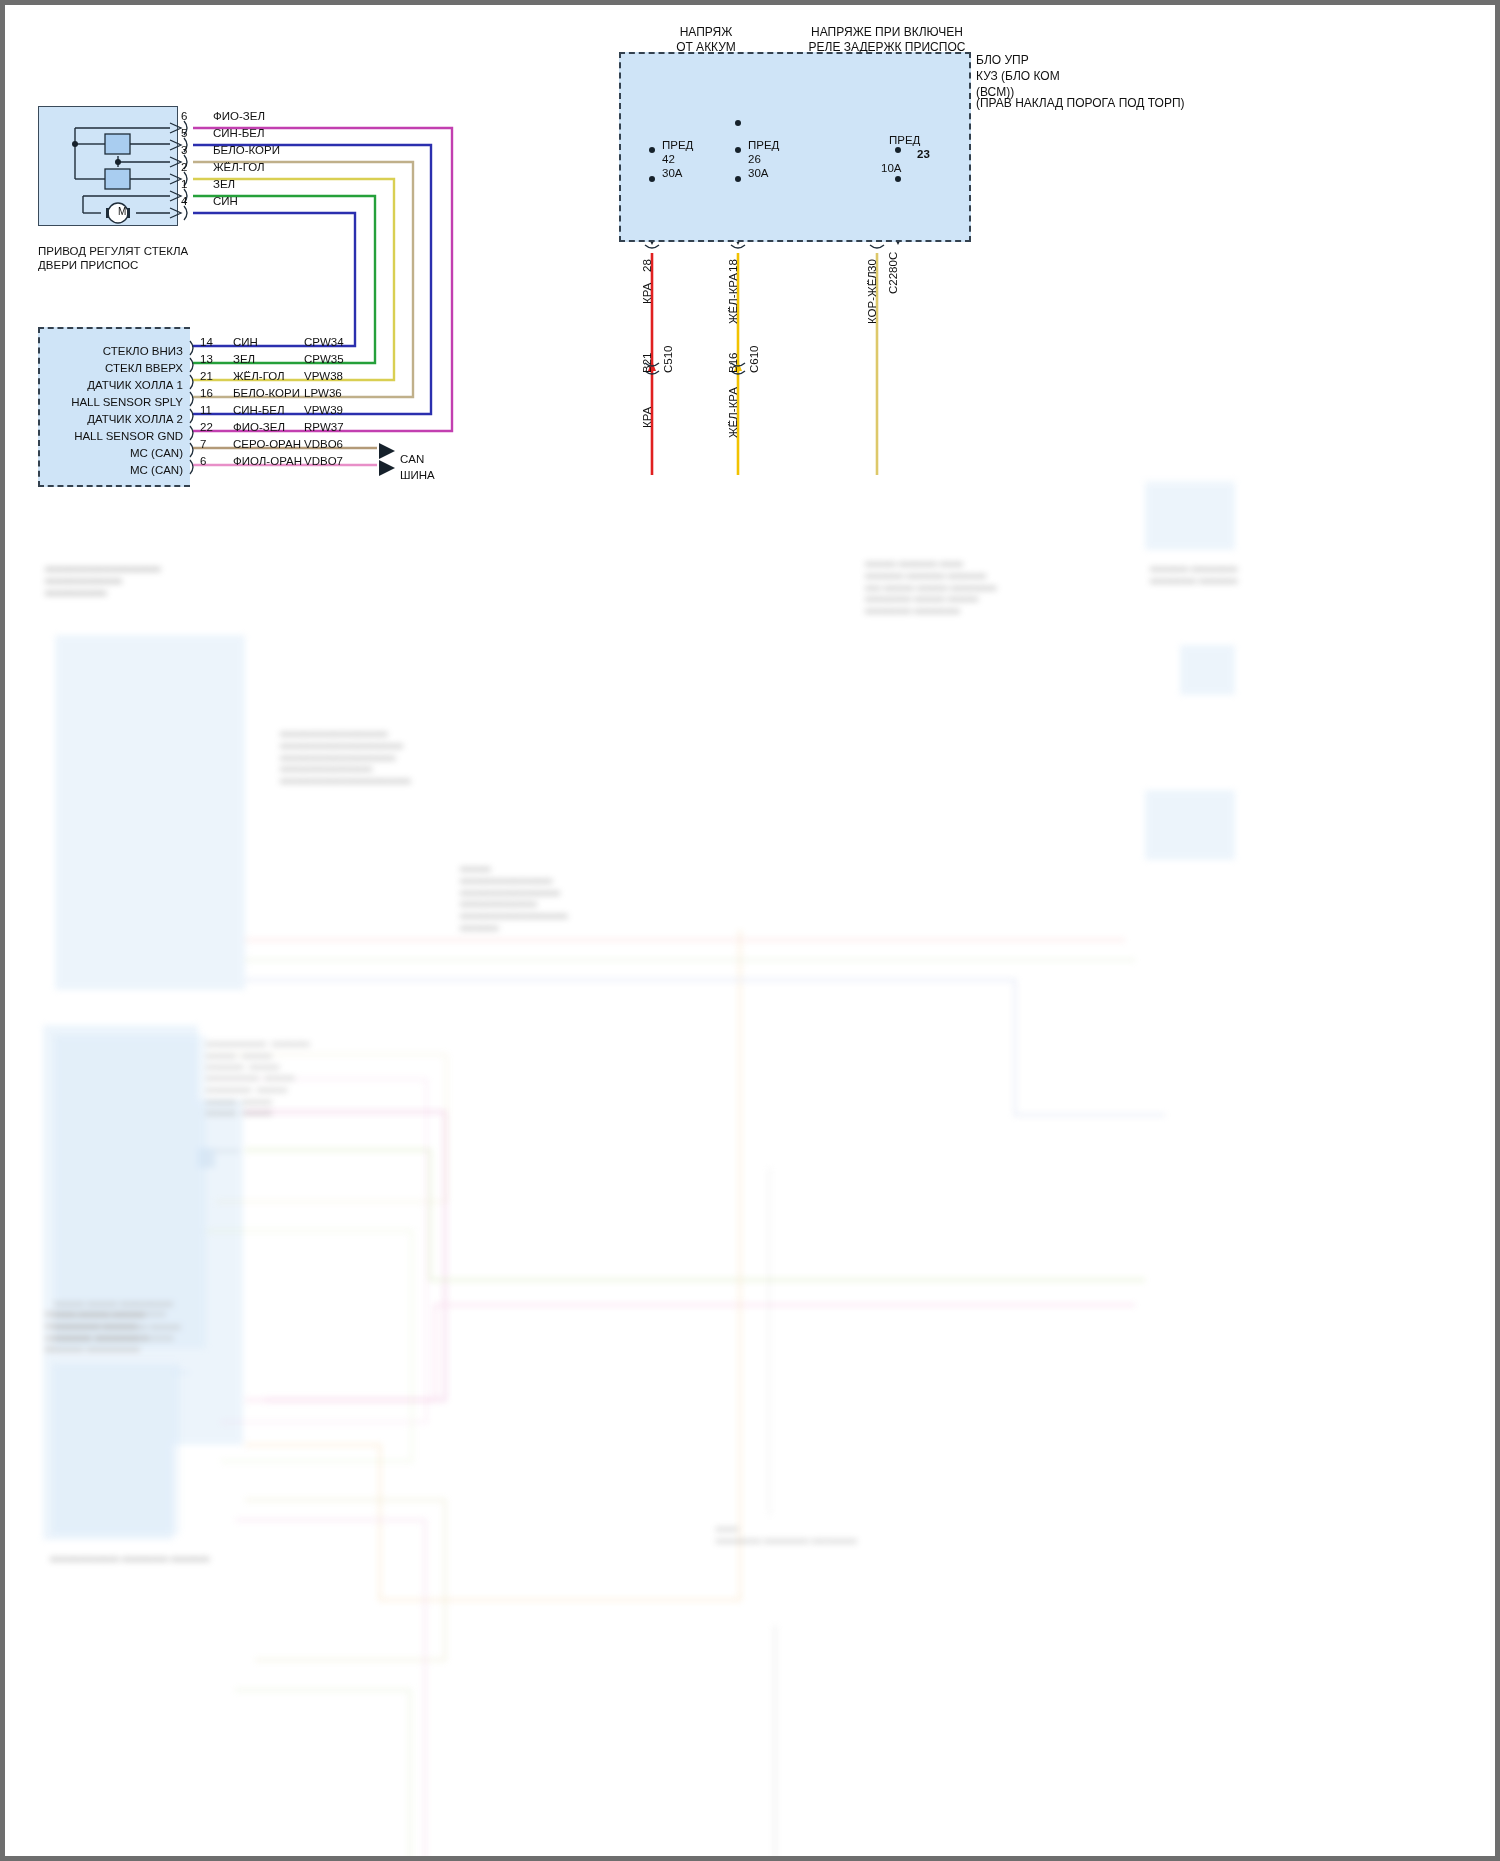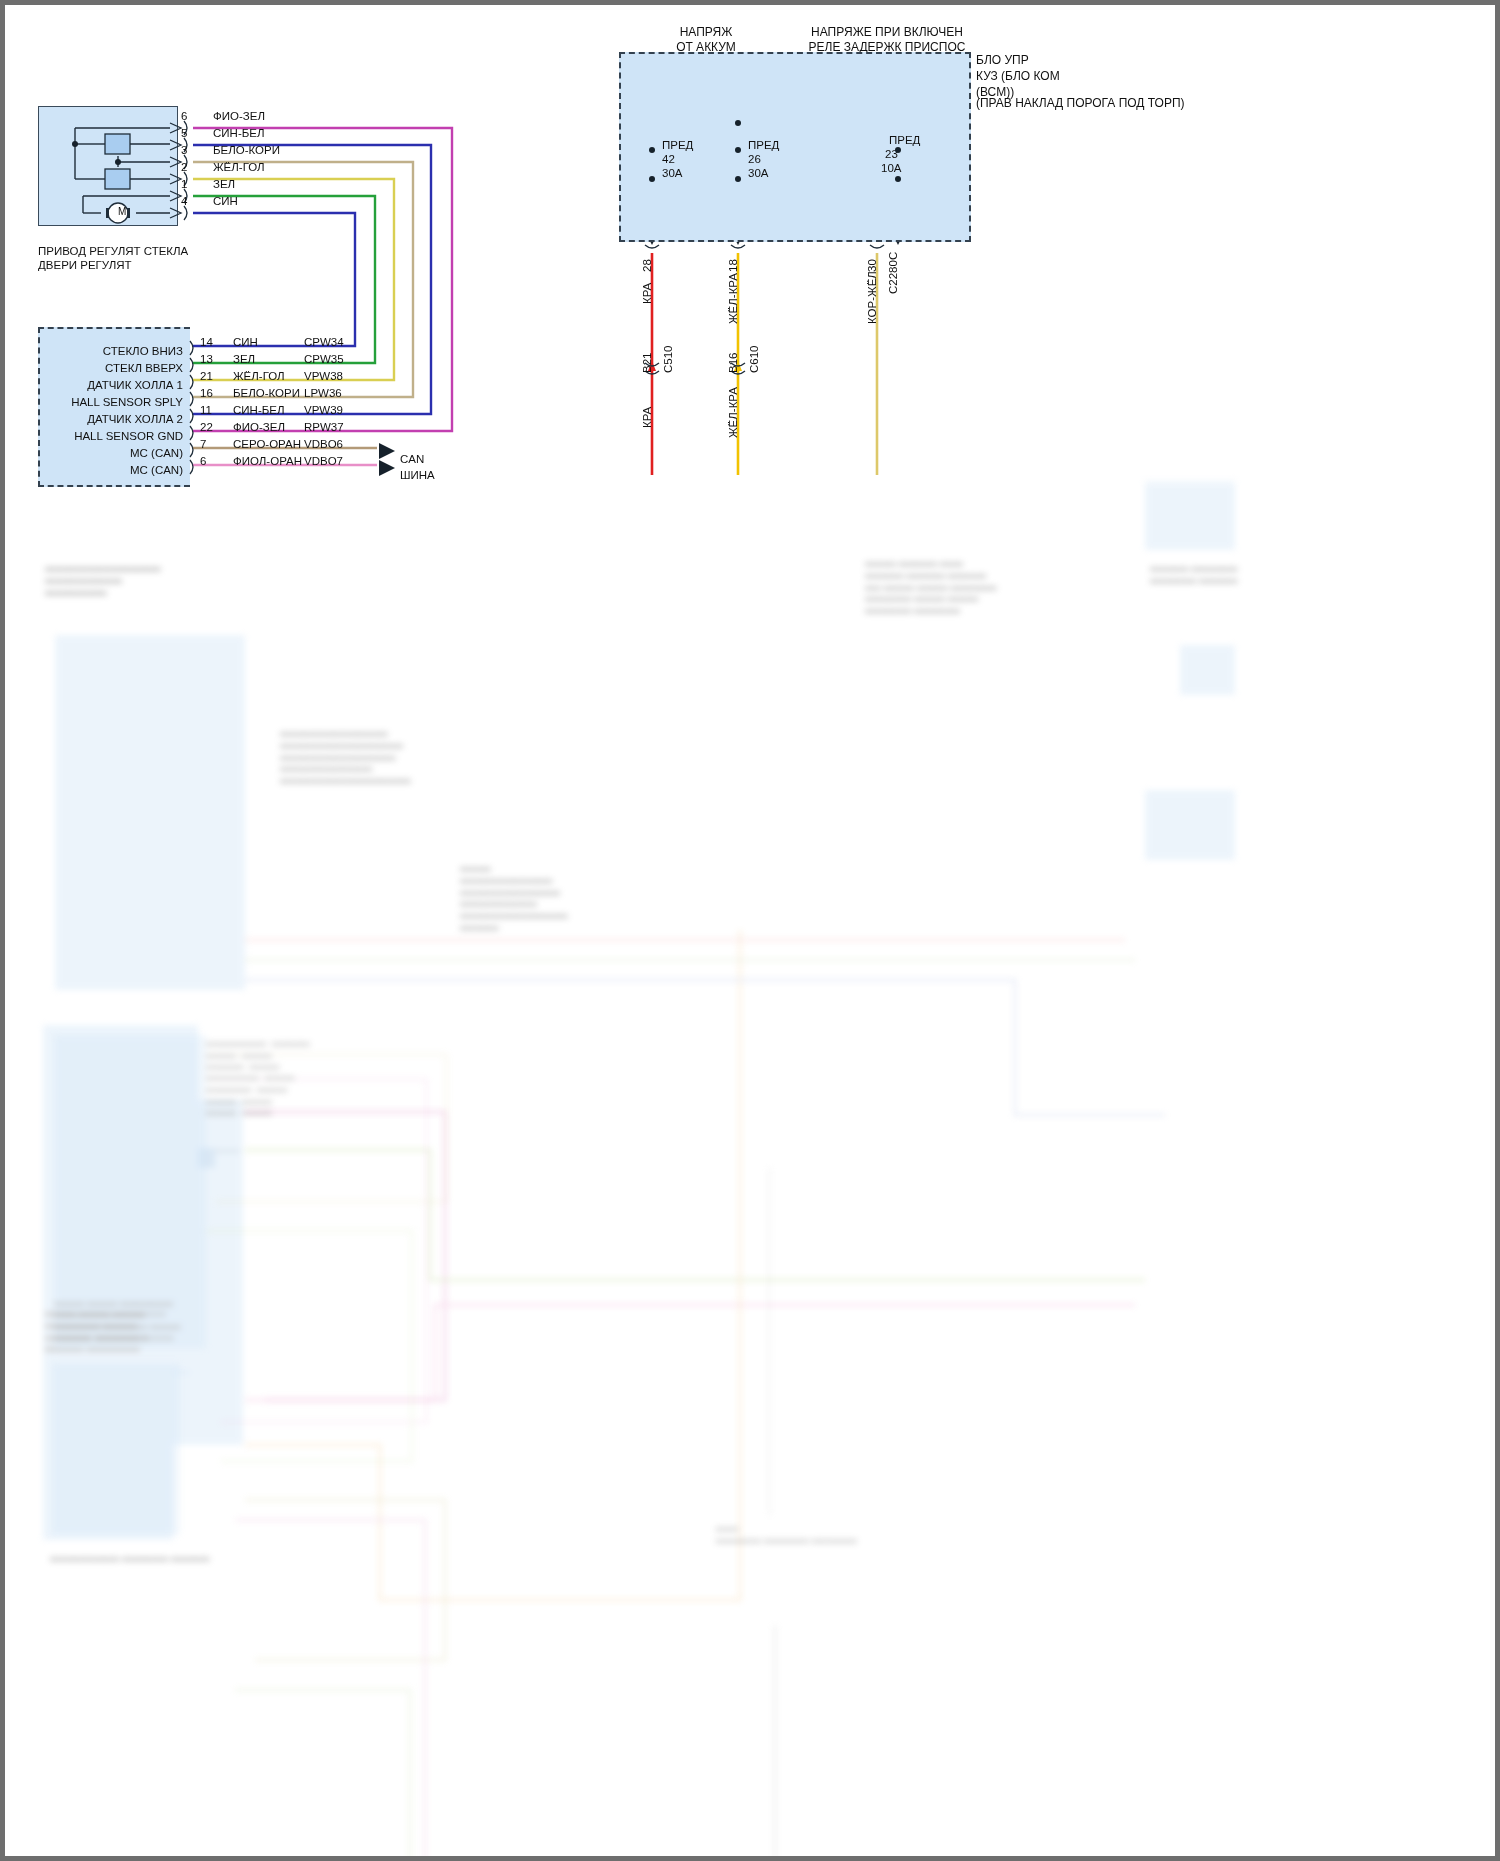--- a/index.html
+++ b/index.html
@@ -256,21 +256,21 @@
       <div class="lbl sig" style="left:208px;top:139px;">БЕЛО-КОРИ</div>
       <div class="lbl pin" style="left:176px;top:156px;">2</div>
       <div class="lbl sig" style="left:208px;top:156px;">ЖЁЛ-ГОЛ</div>
       <div class="lbl pin" style="left:176px;top:173px;">1</div>
       <div class="lbl sig" style="left:208px;top:173px;">ЗЕЛ</div>
       <div class="lbl pin" style="left:176px;top:190px;">4</div>
       <div class="lbl sig" style="left:208px;top:190px;">СИН</div>
     </div>
 
     <div class="cap" style="left:33px;top:239px;">ПРИВОД РЕГУЛЯТ СТЕКЛА</div>
-    <div class="cap" style="left:33px;top:253px;">ДВЕРИ РЕГУЛЯТ</div>
+    <div class="cap" style="left:33px;top:253px;">ДВЕРИ ПРИСПОС</div>
 
     <div class="boxd" style="left:33px;top:322px;width:152px;height:160px;border-right:none;"></div>
 
     <svg style="left:0;top:0;width:500px;height:520px;">
       <g stroke="#1f2d3a" stroke-width="1.3" fill="none">
         <path d="M185 336 q6 7 0 14"></path>
           <path d="M185 353 q6 7 0 14"></path>
         <path d="M185 370 q6 7 0 14"></path>
           <path d="M185 387 q6 7 0 14"></path>
         <path d="M185 404 q6 7 0 14"></path>
@@ -343,21 +343,21 @@
 
     <div class="lbl sig" style="left:657px;top:134px;">ПРЕД</div>
     <div class="lbl sig" style="left:657px;top:148px;">42</div>
     <div class="lbl sig" style="left:657px;top:162px;">30A</div>
 
     <div class="lbl sig" style="left:743px;top:134px;">ПРЕД</div>
     <div class="lbl sig" style="left:743px;top:148px;">26</div>
     <div class="lbl sig" style="left:743px;top:162px;">30A</div>
 
     <div class="lbl sig" style="left:884px;top:129px;">ПРЕД</div>
-    <div class="lbl sig" style="left:880px;top:143px;">23</div>
+    <div class="lbl sig" style="left:912px;top:143px;font-weight:bold;">23</div>
     <div class="lbl sig" style="left:876px;top:157px;">10A</div>
 
     <div class="dot" style="left:644px;top:142px;"></div>
     <div class="dot" style="left:644px;top:171px;"></div>
     <div class="dot" style="left:730px;top:142px;"></div>
     <div class="dot" style="left:730px;top:171px;"></div>
     <div class="dot" style="left:890px;top:142px;"></div>
     <div class="dot" style="left:890px;top:171px;"></div>
     <div class="dot" style="left:730px;top:115px;"></div>
 

